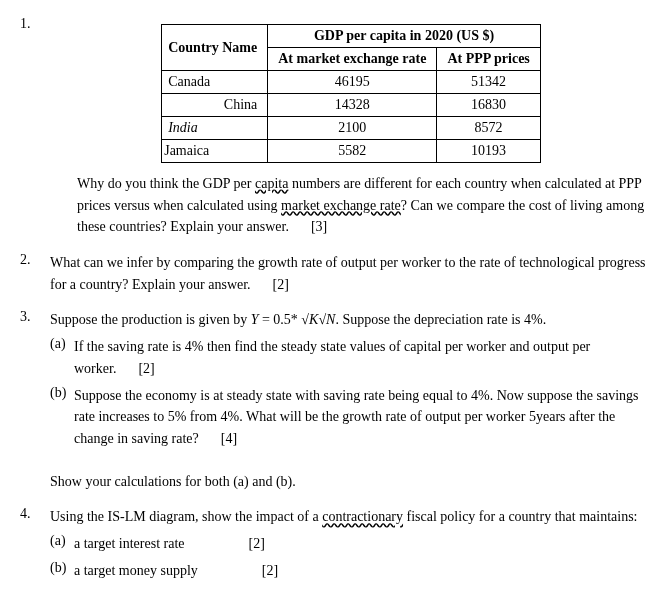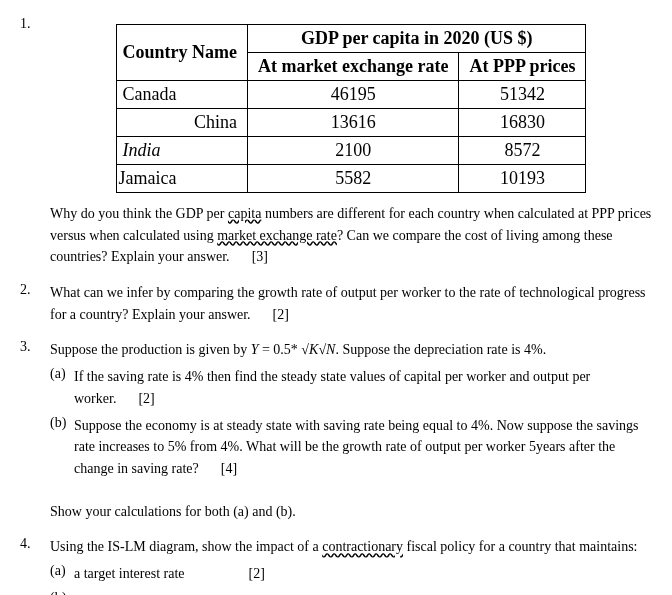--- a/index.html
+++ b/index.html
@@ -33,21 +33,21 @@
     .underline {
       text-decoration: underline;
       text-decoration-style: wavy;
     }
     .underline-straight {
       text-decoration: underline;
     }
     table {
       border-collapse: collapse;
       margin: 8px auto 10px auto;
-      font-size: 18px;
+      font-size: 14px;
     }
     table th, table td {
       border: 1px solid #000;
       padding: 3px 10px;
       text-align: center;
     }
     table th {
       font-weight: bold;
       background: #fff;
     }
@@ -99,37 +99,37 @@
           </tr>
         </thead>
         <tbody>
           <tr>
             <td style="text-align:left; padding-left:6px;">Canada</td>
             <td>46195</td>
             <td>51342</td>
           </tr>
           <tr>
             <td style="text-align:right; padding-left:6px;">China</td>
-            <td>13616</td>
+            <td>14328</td>
             <td>16830</td>
           </tr>
           <tr>
             <td style="text-align:left; padding-left:6px;font-style:italic;">India</td>
             <td>2100</td>
             <td>8572</td>
           </tr>
           <tr>
             <td style="text-align:left; padding-left:2px;">Jamaica</td>
             <td>5582</td>
             <td>10193</td>
           </tr>
         </tbody>
       </table>
     </div>
-    <div class="q-text" style="margin-top:4px;">
+    <div class="q-text" style="margin-top:4px;margin-left:27px;">
       Why do you think the GDP per <span class="underline">capita</span> numbers are different for each country when calculated at PPP
       prices versus when calculated using <span class="underline">market exchange rate</span>? Can we compare the cost of living among
       these countries? Explain your answer.&nbsp;&nbsp;&nbsp;&nbsp;<span class="marks">[3]</span>
     </div>
   </div>
 </div>
 
 <div class="question-block">
   <div class="q-number">2.</div>
   <div class="q-content">

